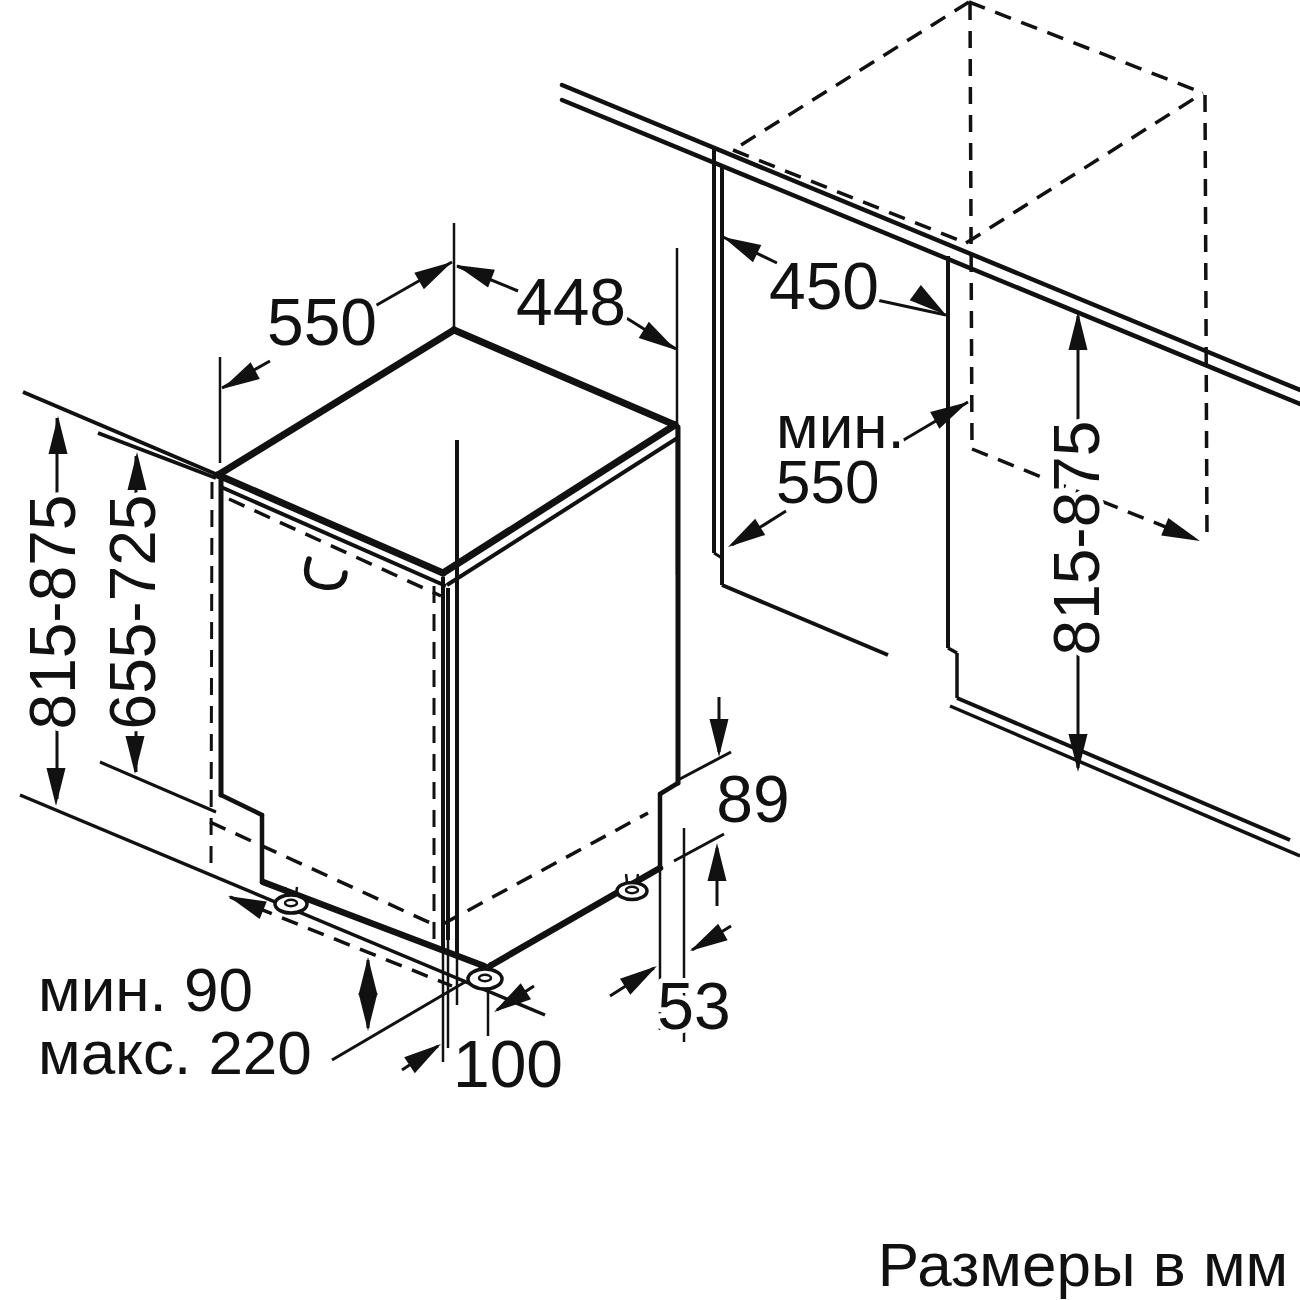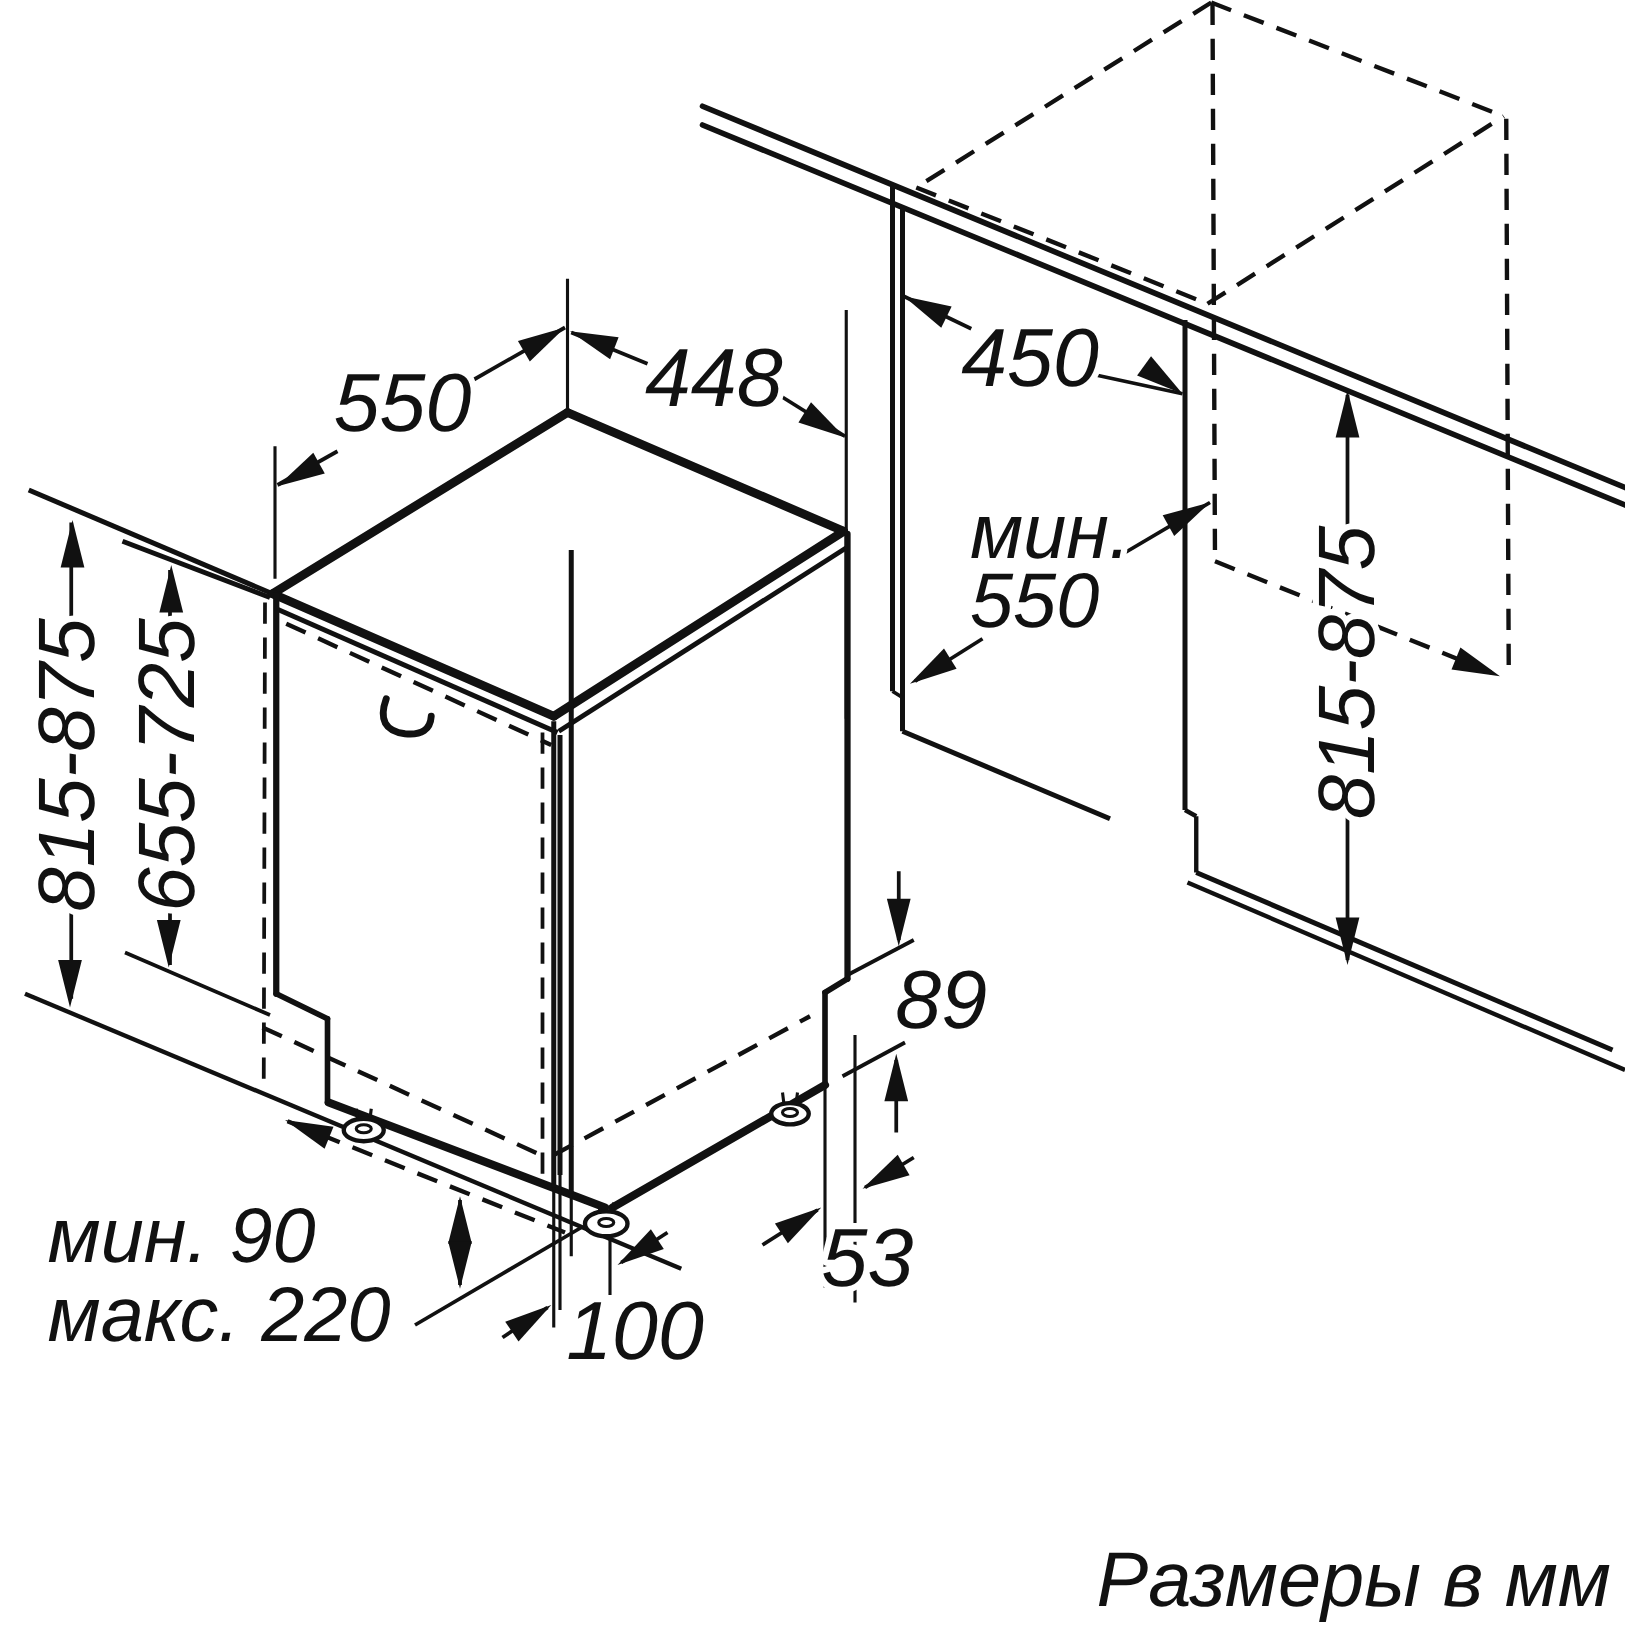--- a/index.html
+++ b/index.html
@@ -1,16 +1,16 @@
 <!DOCTYPE html>
 <html><head>
 <meta charset="utf-8">
 <style>
   html,body{margin:0;padding:0;background:#ffffff;}
-  .stage{position:relative;width:1300px;height:1300px;background:#0f766e;overflow:hidden;font-style:italic;}
+  .stage{position:relative;width:1300px;height:1300px;background:#0f766e;overflow:hidden;}
   svg{display:block;}
   text{font-family:"Liberation Sans","DejaVu Sans",sans-serif;fill:#111111;}
 </style>
 </head>
 <body>
 
 <div class="stage">
   <svg width="1300" height="1300" viewBox="0 0 1300 1300" xmlns="http://www.w3.org/2000/svg">
     <g>
         <rect x="0" y="0" width="1300" height="1300" fill="#ffffff"></rect>

